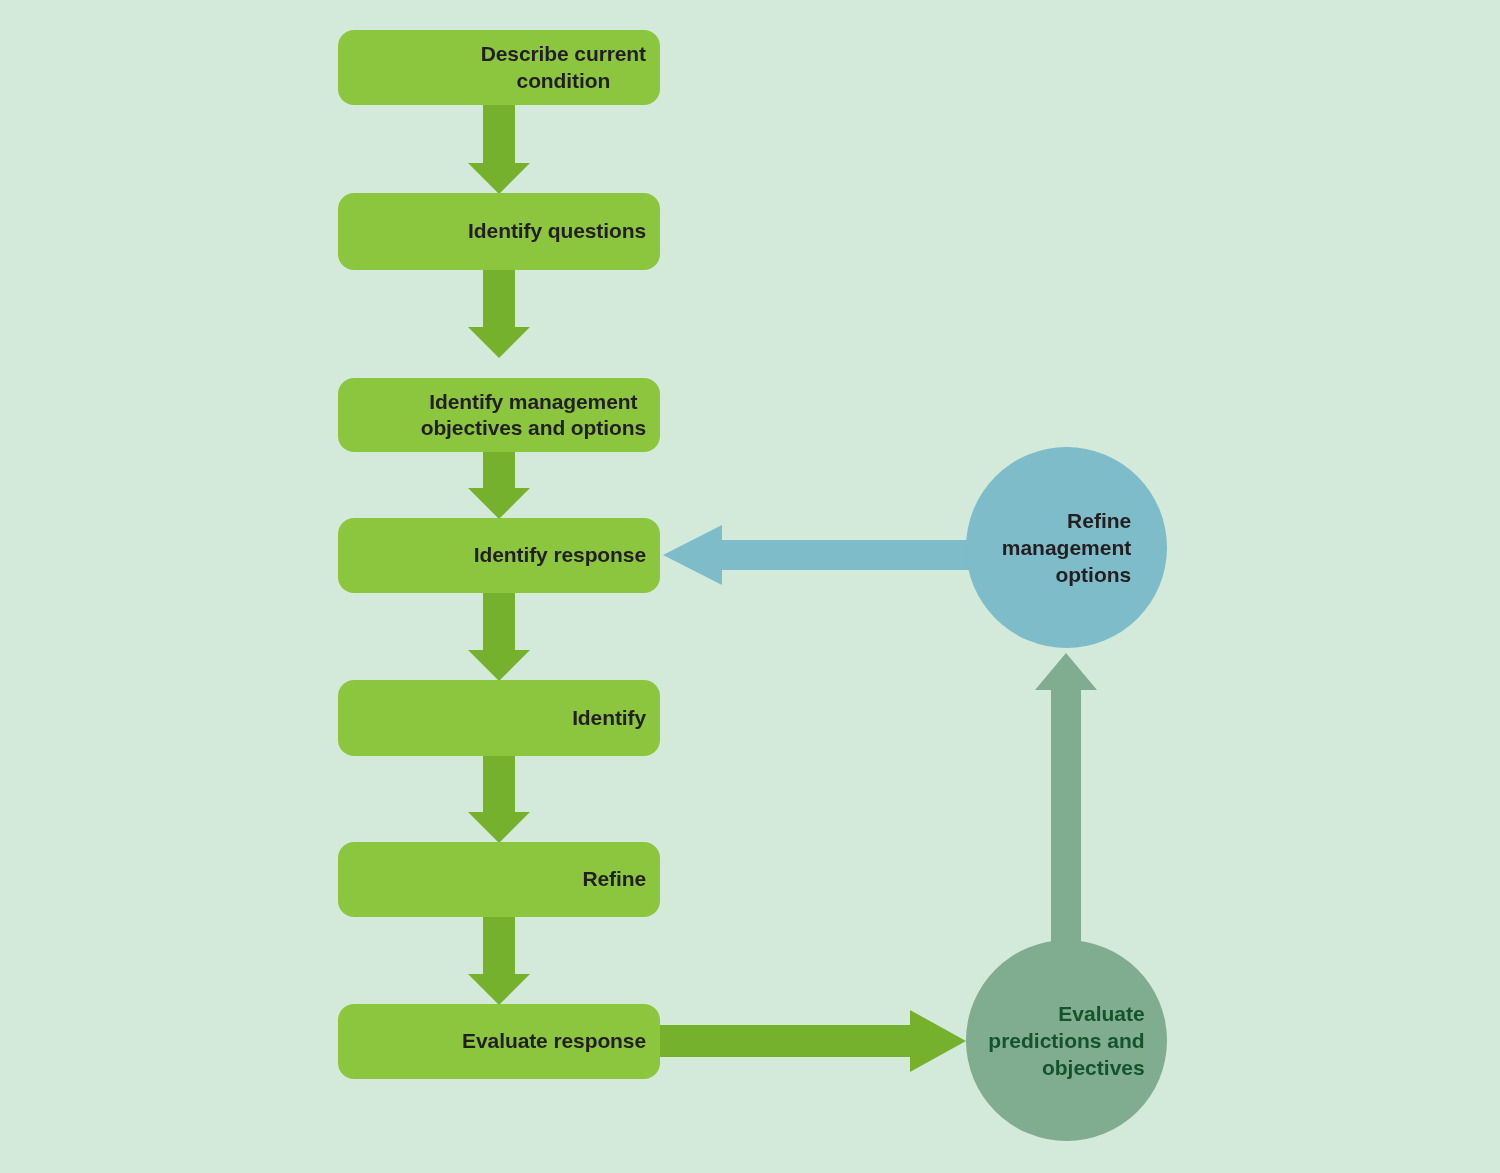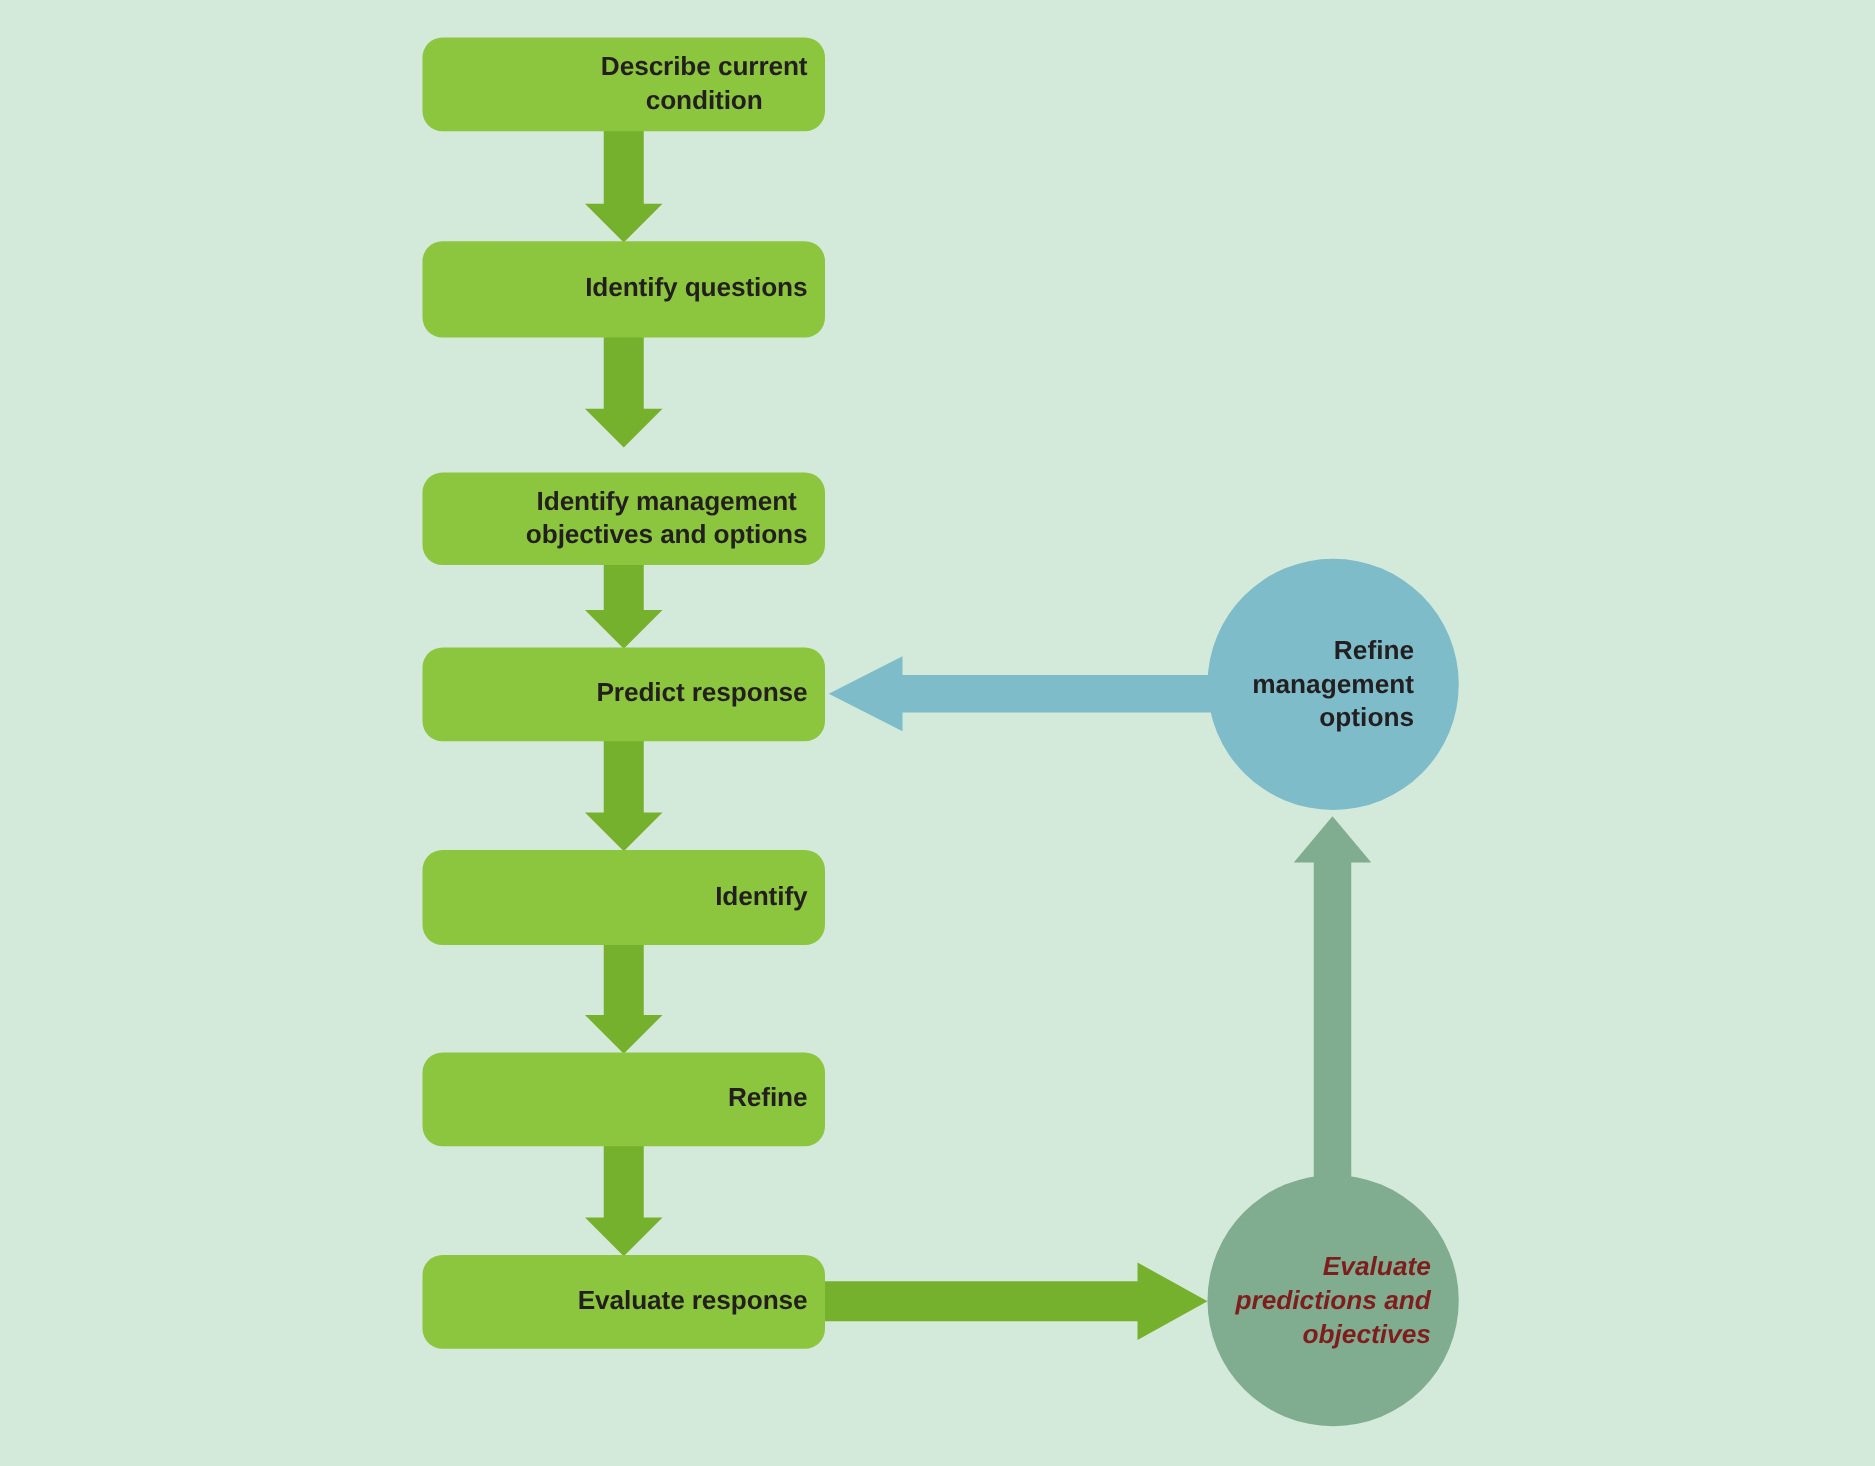--- a/index.html
+++ b/index.html
@@ -74,21 +74,21 @@
     left: 966px;
     top: 447px;
     background: #7dbcc8;
   }
   #circle-refine .circle-label { color: #231f20; }
   #circle-evaluate {
     left: 966px;
     top: 940px;
     background: #80ac8f;
   }
-  #circle-evaluate .circle-label { color: #7f1d1d; font-style: italic; }
+  #circle-evaluate .circle-label { color: #14532d; }
 </style>
 </head>
 <body>
 
 <div id="canvas">
 
   <svg id="flow-svg" viewBox="0 0 1500 1173" xmlns="http://www.w3.org/2000/svg">
 
     <polygon fill="#76b12d" points="483,100 515,100 515,163 530,163 499,194 468,163 483,163"></polygon>
 
@@ -117,21 +117,21 @@
   <div class="proc-box" style="top:193px; height:77px;padding-left:32px;">
     <span class="proc-label">Identify questions</span>
   </div>
 
   <div class="proc-box" style="top:378px; height:74px;">
     <span class="proc-label">Identify management
 objectives and options</span>
   </div>
 
   <div class="proc-box" style="top:518px; height:75px;">
-    <span class="proc-label">Predict response</span>
+    <span class="proc-label">Identify response</span>
   </div>
 
   <div class="proc-box" style="top:680px; height:76px;">
     <span class="proc-label">Identify</span>
   </div>
 
   <div class="proc-box" style="top:842px; height:75px;">
     <span class="proc-label">Refine</span>
   </div>
 

